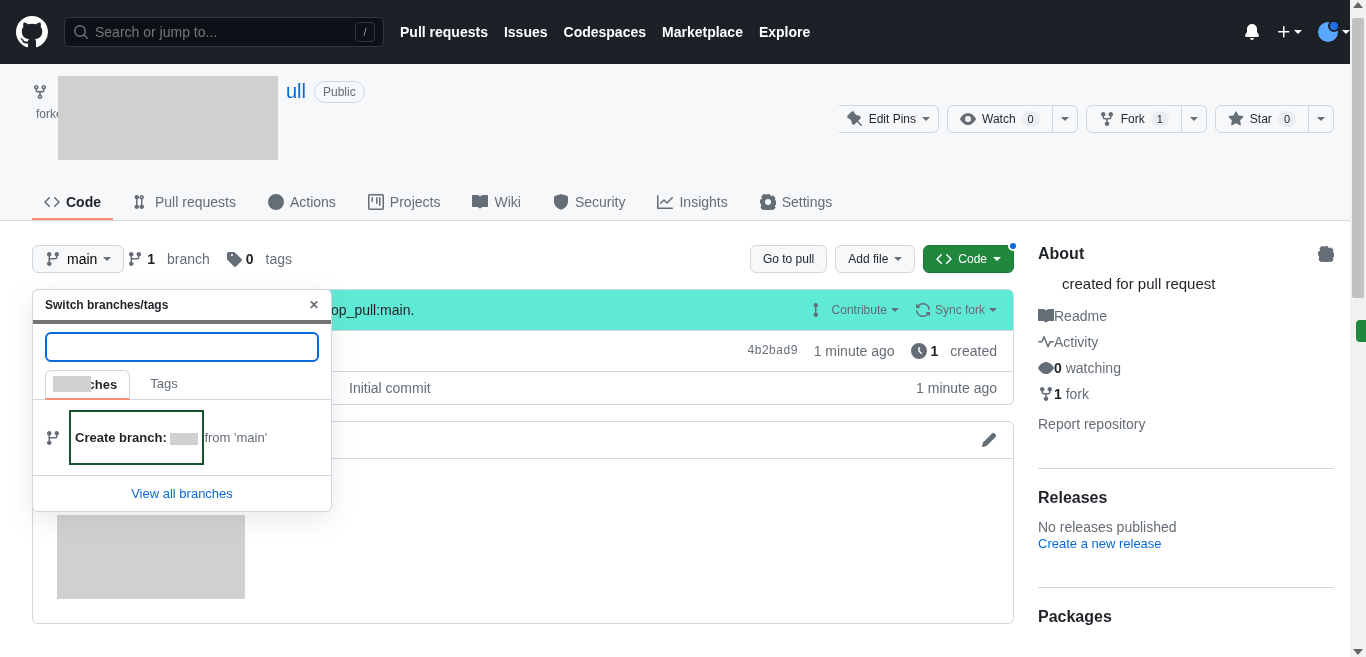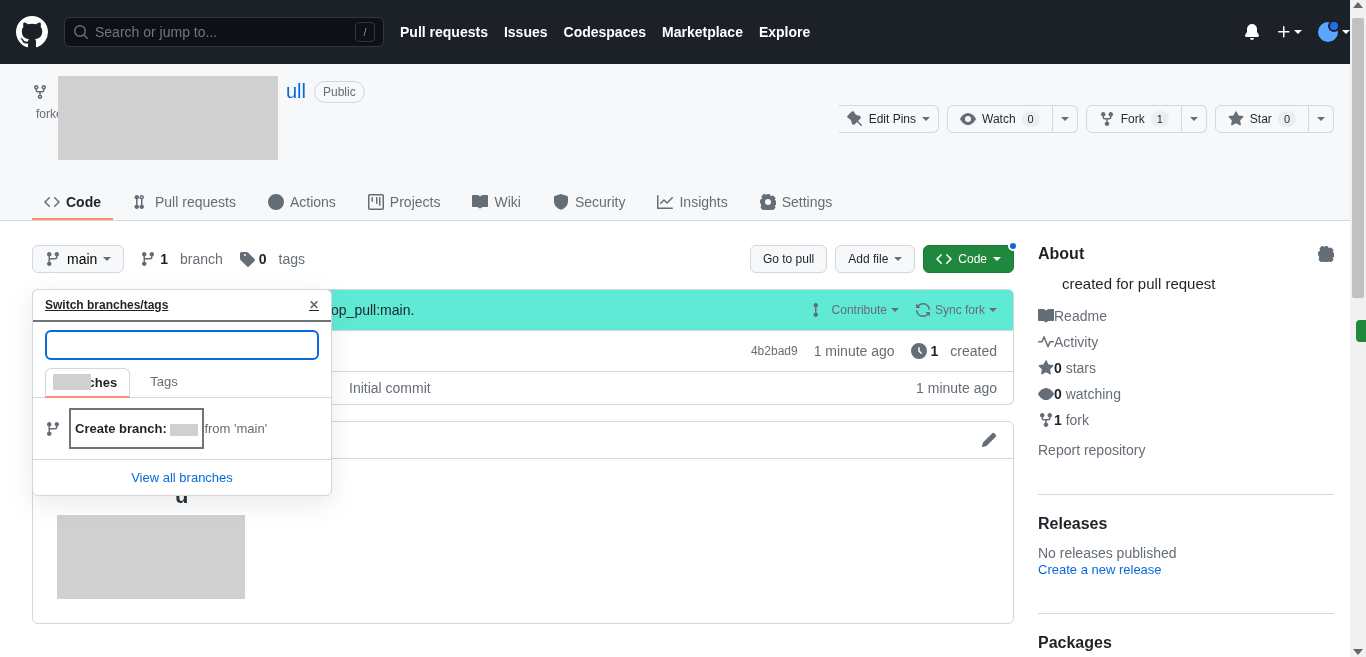--- a/index.html
+++ b/index.html
@@ -39,56 +39,56 @@
 .repo-tabs { display: flex; gap: 8px; margin-top: 16px; }
 .tab { padding: 8px 12px; display: flex; align-items: center; gap: 6px; color: #656d76; font-size: 14px; border-bottom: 2px solid transparent; cursor: pointer; }
 .tab.selected { border-bottom-color: #fd8c73; color: #1f2328; font-weight: 600; }
 
 
 .container { padding: 24px 32px; display: flex; gap: 24px; }
 .main-col { flex: 1; min-width: 0; }
 .side-col { width: 296px; }
 
 
-.file-nav { display: flex; align-items: center; gap: 16px; margin-bottom: 16px; position: relative; }
+.file-nav { display: flex; align-items: center; gap: 3px; margin-bottom: 16px; position: relative; }
 .branch-btn { background: #f6f8fa; border: 1px solid #d0d7de; border-radius: 6px; padding: 5px 12px; display: flex; align-items: center; gap: 6px; font-size: 14px; font-weight: 500; cursor: pointer; }
 .file-nav-stats { display: flex; gap: 16px; font-size: 14px; }
 .file-nav-stats .stat { display: flex; align-items: center; gap: 4px; color: #656d76; }
 .file-nav-stats .stat b { color: #1f2328; font-weight: 600; }
 .file-nav-right { margin-left: auto; display: flex; gap: 8px; }
 .btn-primary { background: #1f883d; border-color: #1f793a; color: #fff; }
 .btn-primary svg { fill: #fff; }
 .code-notif { position: absolute; top: -4px; right: -4px; width: 10px; height: 10px; background: #0969da; border-radius: 50%; border: 2px solid #fff; }
 
 
 .branch-dropdown { position: absolute; top: 44px; left: 0; width: 300px; background: #fff; border: 1px solid #d0d7de; border-radius: 6px; box-shadow: 0 8px 24px rgba(140,149,159,0.2); z-index: 100; }
-.dd-header { display: flex; justify-content: space-between; padding: 8px 12px; font-size: 12px; font-weight: 600; color: #1f2328; border-bottom: 2px solid #737373; text-decoration: underline; }
+.dd-header { display: flex; justify-content: space-between; padding: 8px 12px; font-size: 12px; font-weight: 600; color: #1f2328; border-bottom: 4px solid #737373; }
 .dd-close { cursor: pointer; color: #656d76; }
 .dd-input-wrap { padding: 8px 12px; }
 .dd-input { width: 100%; padding: 5px 8px; border: 2px solid #0969da; border-radius: 6px; font-size: 14px; outline: none; }
 .dd-input-redact { position: absolute; left: 20px; top: 52px; width: 38px; height: 16px; background: #d0d0d0; }
 .dd-tabs { display: flex; border-bottom: 1px solid #d0d7de; padding: 0 12px; gap: 16px; }
 .dd-tab { padding: 6px 4px; font-size: 13px; color: #656d76; border-bottom: 2px solid transparent; cursor: pointer; margin-bottom: -1px; }
 .dd-tab.active { border-bottom-color: #fd8c73; color: #1f2328; font-weight: 600; background: #fff; border-left: 1px solid #d0d7de; border-right: 1px solid #d0d7de; border-top: 1px solid #d0d7de; border-radius: 6px 6px 0 0; padding: 6px 12px; }
 .dd-create { padding: 10px 12px; display: flex; align-items: center; gap: 8px; font-size: 13px; cursor: pointer; }
-.create-highlight { border: 2px solid #737373; display: inline-block; padding: 11px 4px; }
+.create-highlight { border: 2px solid #14532d; display: inline-block; padding: 18px 4px; }
 .dd-create-redact { display: inline-block; width: 28px; height: 12px; background: #d0d0d0; vertical-align: middle; }
 .dd-create-suffix { color: #656d76; font-size: 13px; }
 .dd-view-all { text-align: center; padding: 10px; border-top: 1px solid #d0d7de; font-size: 13px; }
 .dd-view-all a { color: #0969da; }
 
 
 .commit-bar { border: 1px solid #d0d7de; border-radius: 6px 6px 0 0; padding: 12px 16px; background: #5eead4; display: flex; align-items: center; font-size: 14px; }
 .commit-bar .right { margin-left: auto; display: flex; gap: 16px; align-items: center; }
 .contribute-btn, .sync-btn { display: flex; align-items: center; gap: 4px; color: #656d76; cursor: pointer; font-size: 12px; }
 
 
 .commits-row { border: 1px solid #d0d7de; border-top: 0; padding: 12px 16px; display: flex; align-items: center; font-size: 14px; color: #656d76; }
 .commits-row .right { margin-left: auto; display: flex; gap: 16px; align-items: center; }
-.sha { font-family: Liberation Sans, sans-serif; font-size: 12px; }
+.sha { font-family: Liberation Mono, monospace; font-size: 12px; }
 
 
 .file-row { border: 1px solid #d0d7de; border-top: 0; padding: 8px 16px; display: flex; align-items: center; font-size: 14px; }
 .file-row .msg { margin-left: 16px; color: #656d76; }
 .file-row .time { margin-left: auto; color: #656d76; }
 
 
 .readme-box { border: 1px solid #d0d7de; border-radius: 6px; margin-top: 16px; }
 .readme-head { padding: 10px 16px; border-bottom: 1px solid #d0d7de; display: flex; align-items: center; font-size: 14px; font-weight: 600; }
 .readme-head .edit { margin-left: auto; cursor: pointer; }
@@ -415,26 +415,20 @@
             <span>Readme</span>
           </li>
         <li>
             <svg width="16" height="16" class="oct" viewBox="0 0 16 16">
               <path d="M6 2c.306 0 .582.187.696.471L10 10.731l1.304-3.26A.751.751 0 0112 7h3.25a.75.75 0 010 1.5h-2.742l-1.812 4.528a.751.751 0 01-1.392 0L6 4.77 4.696 8.03A.75.75 0 014 8.5H.75a.75.75 0 010-1.5h2.742l1.812-4.529A.751.751 0 016 2z"></path>
             </svg>
             <span>Activity</span>
           </li>
         <li>
             <svg width="16" height="16" class="oct" viewBox="0 0 16 16">
-              <path d="M8 .25a.75.75 0 01.673.418l1.882 3.815 4.21.612a.75.75 0 01.416 1.279l-3.046 2.97.719 4.192a.751.751 0 01-1.088.791L8 12.347l-3.766 1.98a.75.75 0 01-1.088-.79l.72-4.194L.818 6.374a.75.75 0 01.416-1.28l4.21-.611L7.327.668A.75.75 0 018 .25z"></path>
-            </svg>
-            <span><b>0</b> <span>stars</span></span>
-          </li>
-        <li>
-            <svg width="16" height="16" class="oct" viewBox="0 0 16 16">
               <path d="M8 2c1.981 0 3.671.992 4.933 2.078 1.27 1.091 2.187 2.345 2.637 3.023a1.62 1.62 0 010 1.798c-.45.678-1.367 1.932-2.637 3.023C11.67 13.008 9.981 14 8 14c-1.981 0-3.671-.992-4.933-2.078C1.797 10.83.88 9.576.43 8.898a1.62 1.62 0 010-1.798c.45-.677 1.367-1.931 2.637-3.022C4.33 2.992 6.019 2 8 2z"></path>
             </svg>
             <span><b>0</b> <span>watching</span></span>
           </li>
         <li>
             <svg width="16" height="16" class="oct" viewBox="0 0 16 16">
               <path d="M5 5.372v.878c0 .414.336.75.75.75h4.5a.75.75 0 00.75-.75v-.878a2.25 2.25 0 111.5 0v.878a2.25 2.25 0 01-2.25 2.25h-1.5v2.128a2.251 2.251 0 11-1.5 0V8.5h-1.5A2.25 2.25 0 013.5 6.25v-.878a2.25 2.25 0 111.5 0z"></path>
             </svg>
             <span><b>1</b> <span>fork</span></span>
           </li>

